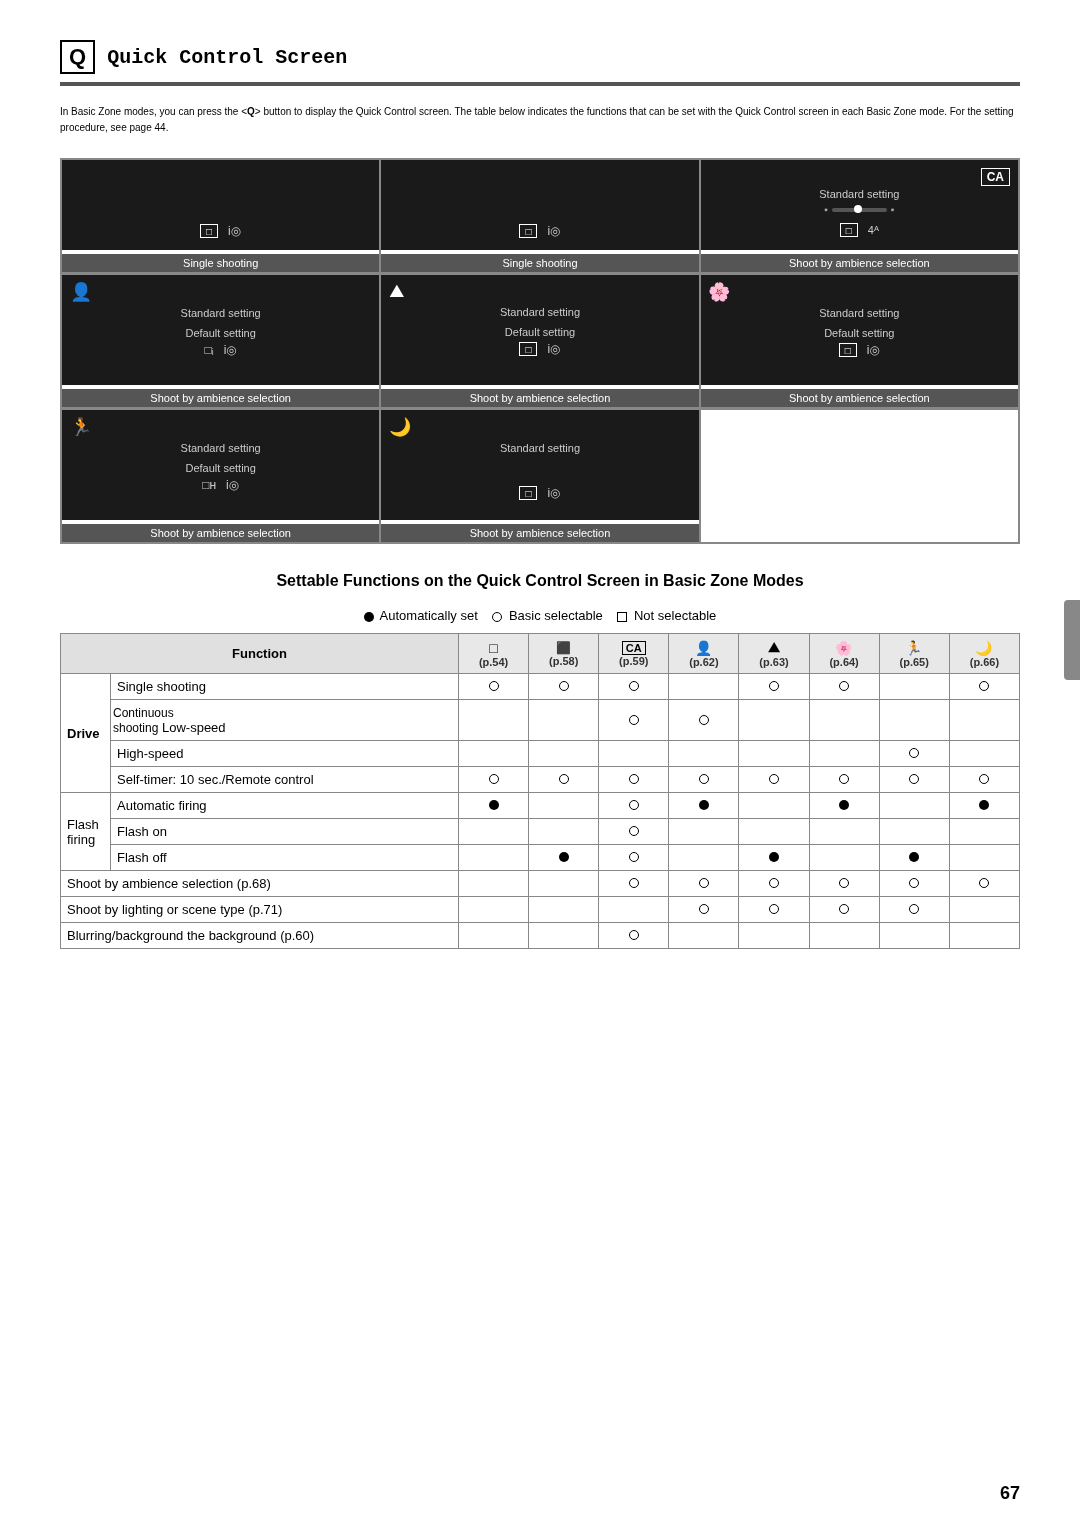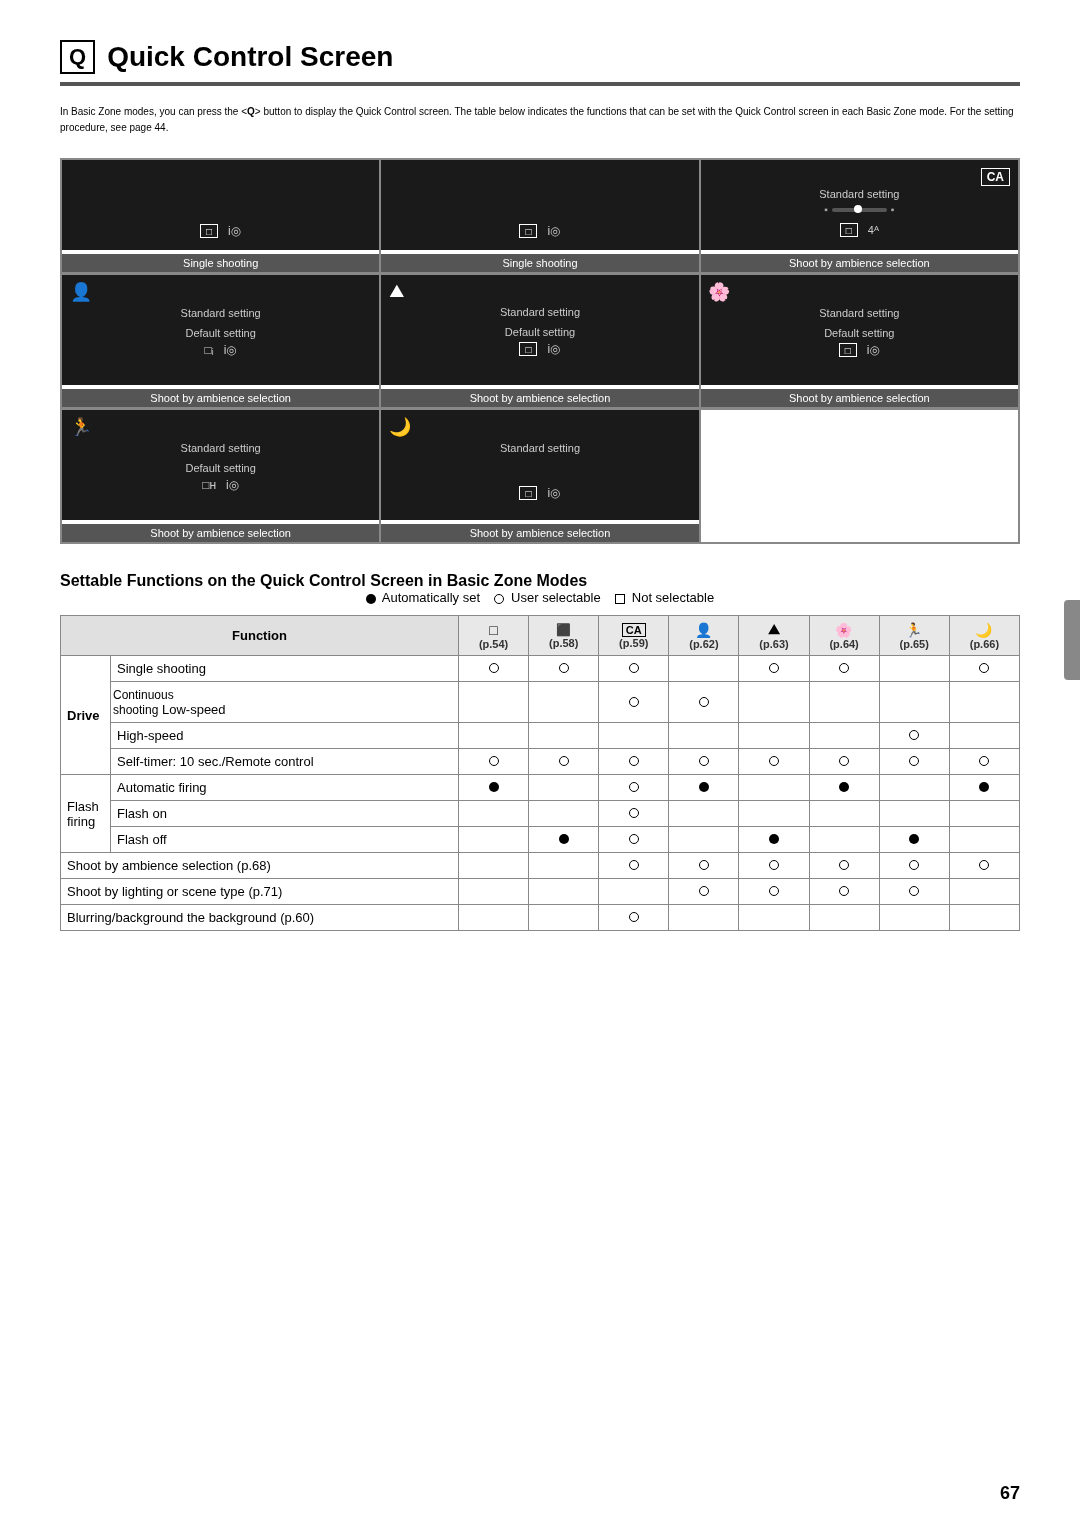--- a/index.html
+++ b/index.html
@@ -21,33 +21,35 @@
       border-bottom: 4px solid #555;
       padding-bottom: 8px;
     }
     .q-icon-box {
       border: 2px solid #000;
       padding: 2px 7px;
       font-size: 22px;
       font-weight: bold;
     }
     .page-title h1 {
-      font-size: 28px;
+      font-size: 20px;
       font-weight: bold;
+      font-family: Liberation Mono, monospace;
     }
     .intro-text {
       font-size: 10px;
       line-height: 1.6;
       margin-bottom: 22px;
     }
     
     .section-title {
       font-size: 16px;
       font-weight: bold;
-      margin-bottom: 0;
+      text-align: center;
+      margin-bottom: 18px;
     }
     .legend-row {
       text-align: center;
       font-size: 13px;
       margin-bottom: 10px;
     }
     .legend-circle {
       display: inline-block;
       width: 10px;
       height: 10px;
@@ -334,21 +336,21 @@
   </div>
 </div>
 
 <div class="section-title">Settable Functions on the Quick Control Screen in Basic Zone Modes</div>
 
 <div class="legend-row">
   <span class="legend-circle"></span>
   <span>Automatically set</span>
   &nbsp;&nbsp;
   <span class="legend-empty-circle"></span>
-  <span>User selectable</span>
+  <span>Basic selectable</span>
   &nbsp;&nbsp;
   <span class="legend-square"></span>
   <span>Not selectable</span>
 </div>
 
 <table class="func-table">
   <thead>
     <tr>
       <th colspan="2" style="text-align:center;background:#e0e0e0;"><strong>Function</strong></th>
       <th>

